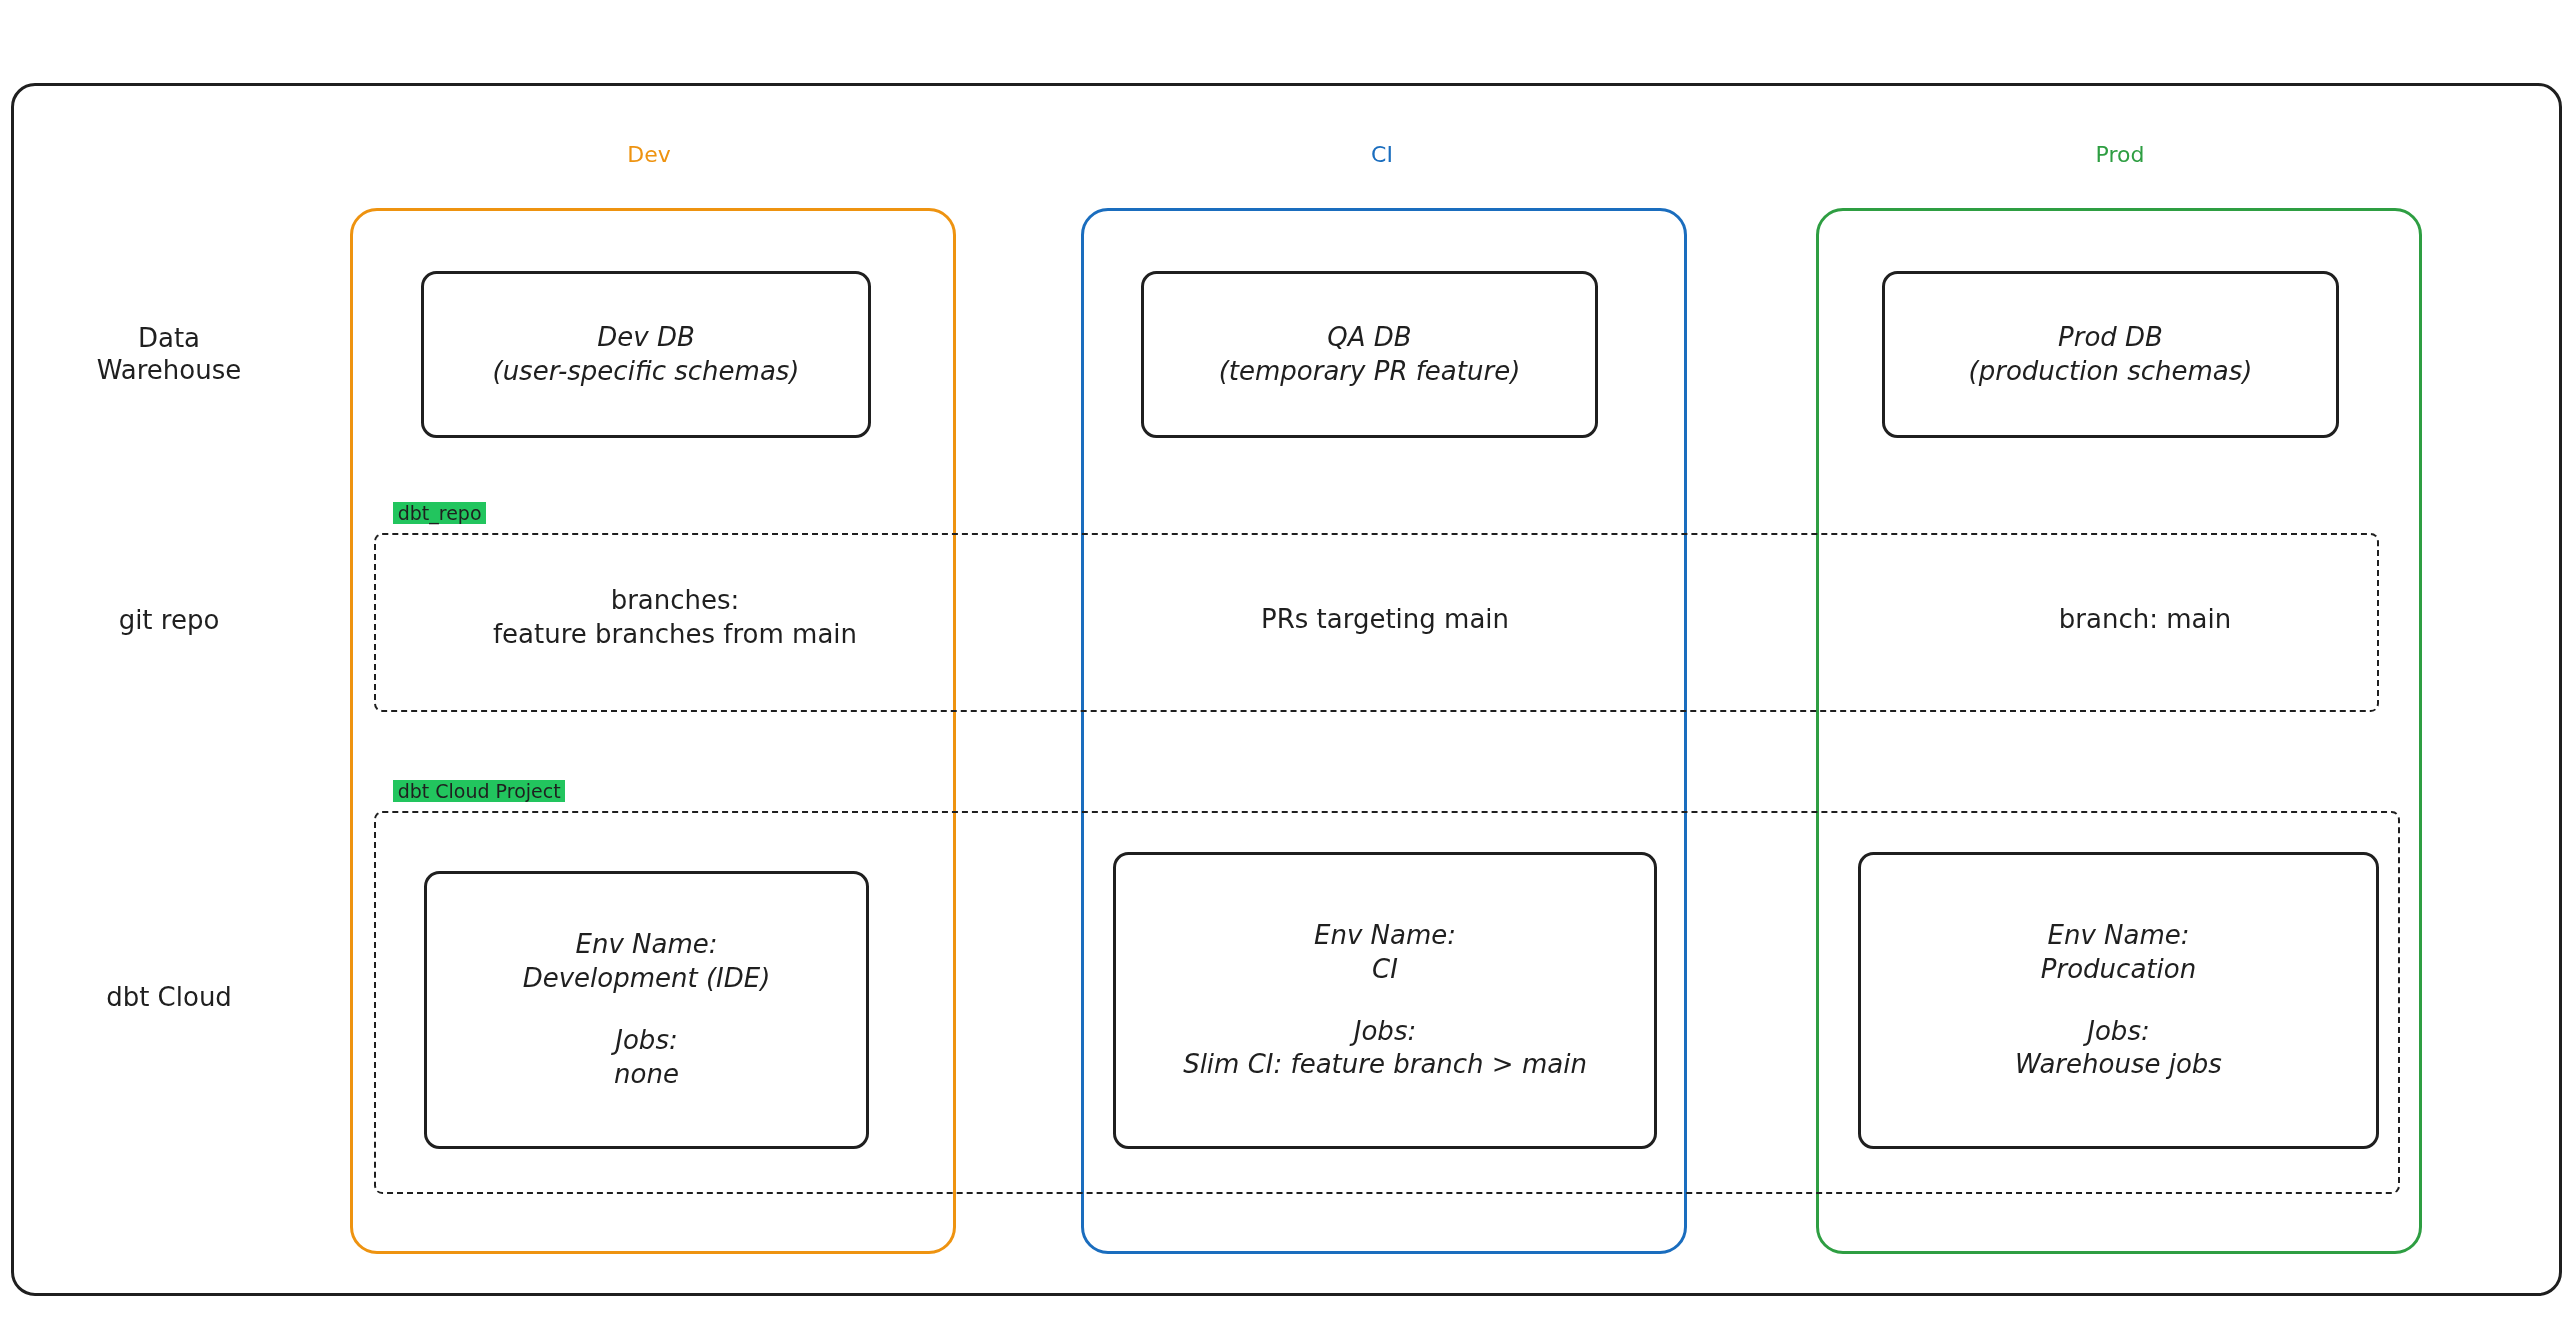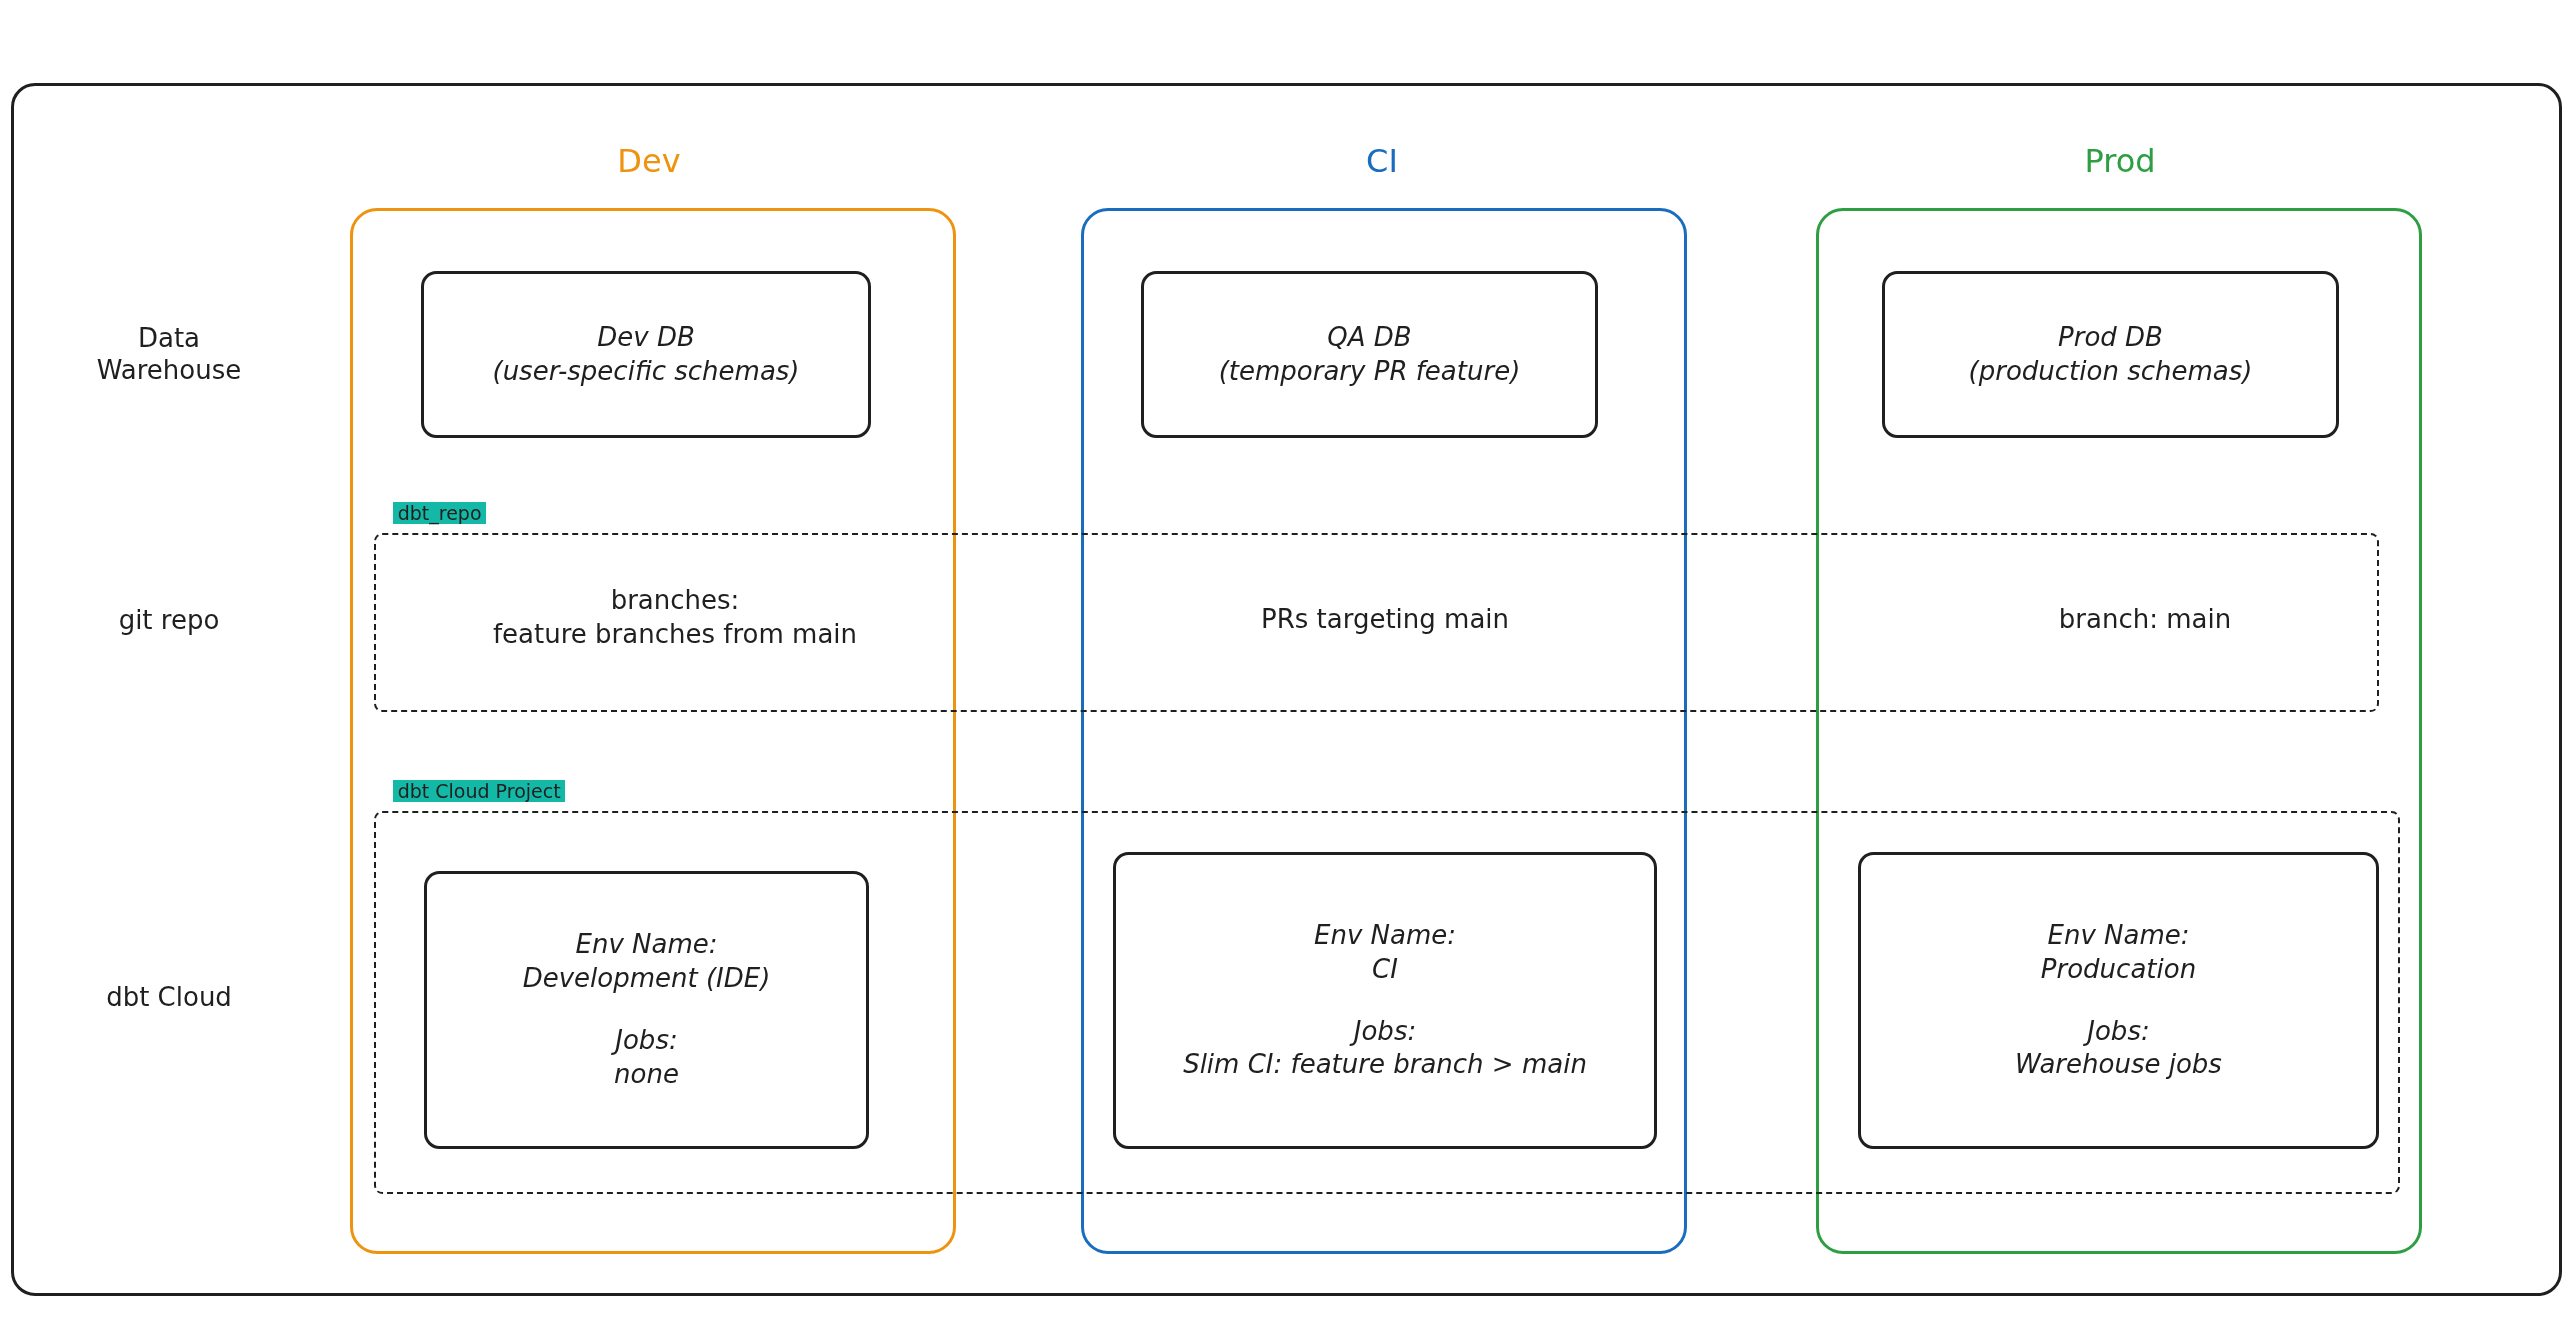--- a/index.html
+++ b/index.html
@@ -42,21 +42,21 @@
     border-radius: 24px;
     box-sizing: border-box;
   }
 
   
   .col-header {
     position: absolute;
     top: 142px;
     width: 308px;
     text-align: center;
-    font-size: 32px;
+    font-size: 22px;
   }
   .col-header.dev  { left: 495px;  color: #ee9310; }
   .col-header.ci   { left: 1228px; color: #1a6dbe; }
   .col-header.prod { left: 1966px; color: #2e9e42; }
 
   
   .col-box {
     position: absolute;
     top: 208px;
     height: 1046px;
@@ -91,21 +91,21 @@
     box-sizing: border-box;
     background: transparent;
   }
   .dashed-group.git  { left: 374px;  top: 533px;  width: 2005px; height: 179px; }
   .dashed-group.dbtc { left: 374px;  top: 811px; width: 2026px; height: 383px; }
 
   .dashed-group-label {
     position: absolute;
     font-size: 19px;
     color: #1f1f1f;
-    background: #14b8a6;
+    background: #22c55e;
     padding: 0 4.7px;
     white-space: nowrap;
   }
   .dashed-group-label.git  { left: 393px;  top: 502px; }
   .dashed-group-label.dbtc { left: 393px;  top: 780px; }
 
   
   .node-box {
     position: absolute;
     border: 3px solid #1f1f1f;

